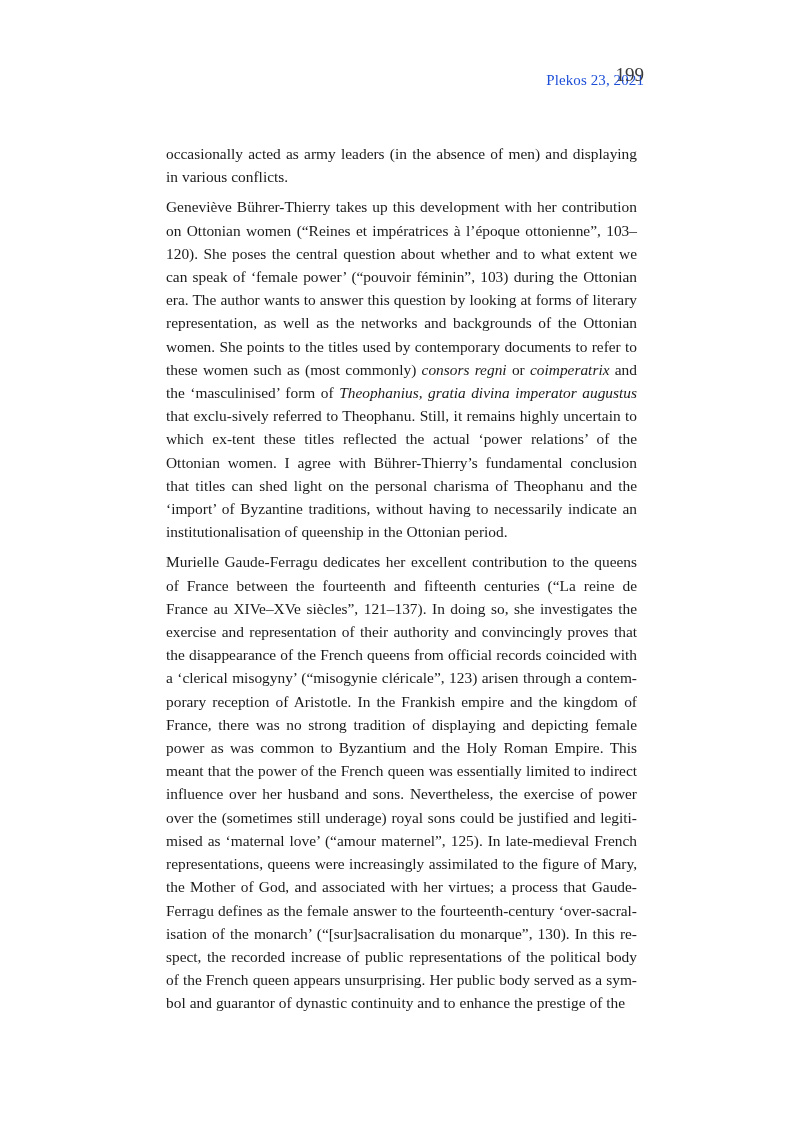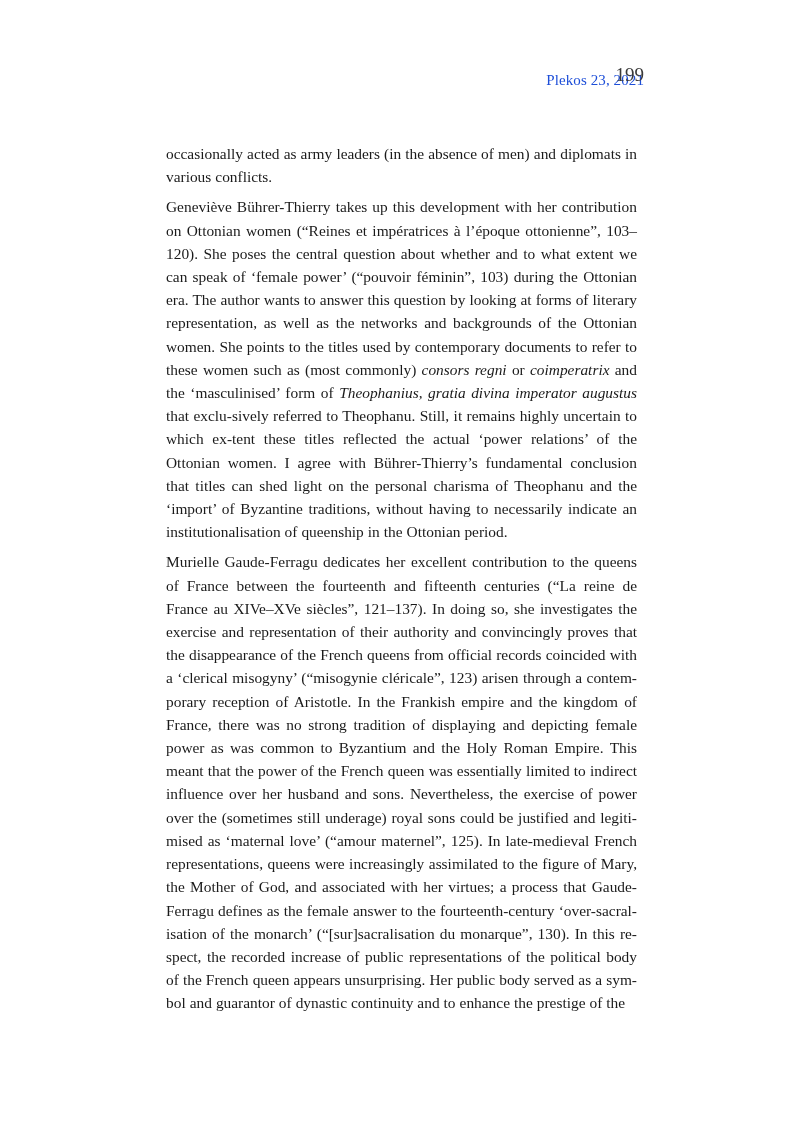--- a/index.html
+++ b/index.html
@@ -85,18 +85,18 @@
 
 <div class="page">
 
   <div class="running-head">
     <div class="running-head-title">Plekos 23, 2021</div>
   </div>
 
   <div class="page-number">199</div>
 
   <div class="text-column">
-    <p class="para">occasionally acted as army leaders (in the absence of men) and diplomats in various conflicts.</p>
+    <p class="para">occasionally acted as army leaders (in the absence of men) and displaying in various conflicts.</p>
     <p class="para">Geneviève Bührer-Thierry takes up this development with her contribution on Ottonian women (“Reines et impératrices à l’époque ottonienne”, 103–120). She poses the central question about whether and to what extent we can speak of ‘female power’ (“pouvoir féminin”, 103) during the Ottonian era. The author wants to answer this question by looking at forms of literary representation, as well as the networks and backgrounds of the Ottonian women. She points to the titles used by contemporary documents to refer to these women such as (most commonly) <i>consors regni</i> or <i>coimperatrix</i> and the ‘masculinised’ form of <i>Theophanius, gratia divina imperator augustus</i> that exclu-sively referred to Theophanu. Still, it remains highly uncertain to which ex-tent these titles reflected the actual ‘power relations’ of the Ottonian women. I agree with Bührer-Thierry’s fundamental conclusion that titles can shed light on the personal charisma of Theophanu and the ‘import’ of Byzantine traditions, without having to necessarily indicate an institutionalisation of queenship in the Ottonian period.</p>
     <p class="para">Murielle Gaude-Ferragu dedicates her excellent contribution to the queens of France between the fourteenth and fifteenth centuries (“La reine de France au XIVe–XVe siècles”, 121–137). In doing so, she investigates the exercise and representation of their authority and convincingly proves that the disappearance of the French queens from official records coincided with a ‘clerical misogyny’ (“misogynie cléricale”, 123) arisen through a contem-porary reception of Aristotle. In the Frankish empire and the kingdom of France, there was no strong tradition of displaying and depicting female power as was common to Byzantium and the Holy Roman Empire. This meant that the power of the French queen was essentially limited to indirect influence over her husband and sons. Nevertheless, the exercise of power over the (sometimes still underage) royal sons could be justified and legiti-mised as ‘maternal love’ (“amour maternel”, 125). In late-medieval French representations, queens were increasingly assimilated to the figure of Mary, the Mother of God, and associated with her virtues; a process that Gaude-Ferragu defines as the female answer to the fourteenth-century ‘over-sacral-isation of the monarch’ (“[sur]sacralisation du monarque”, 130). In this re-spect, the recorded increase of public representations of the political body of the French queen appears unsurprising. Her public body served as a sym-bol and guarantor of dynastic continuity and to enhance the prestige of the</p>
   </div>
 
 </div>
 
 </body></html>

